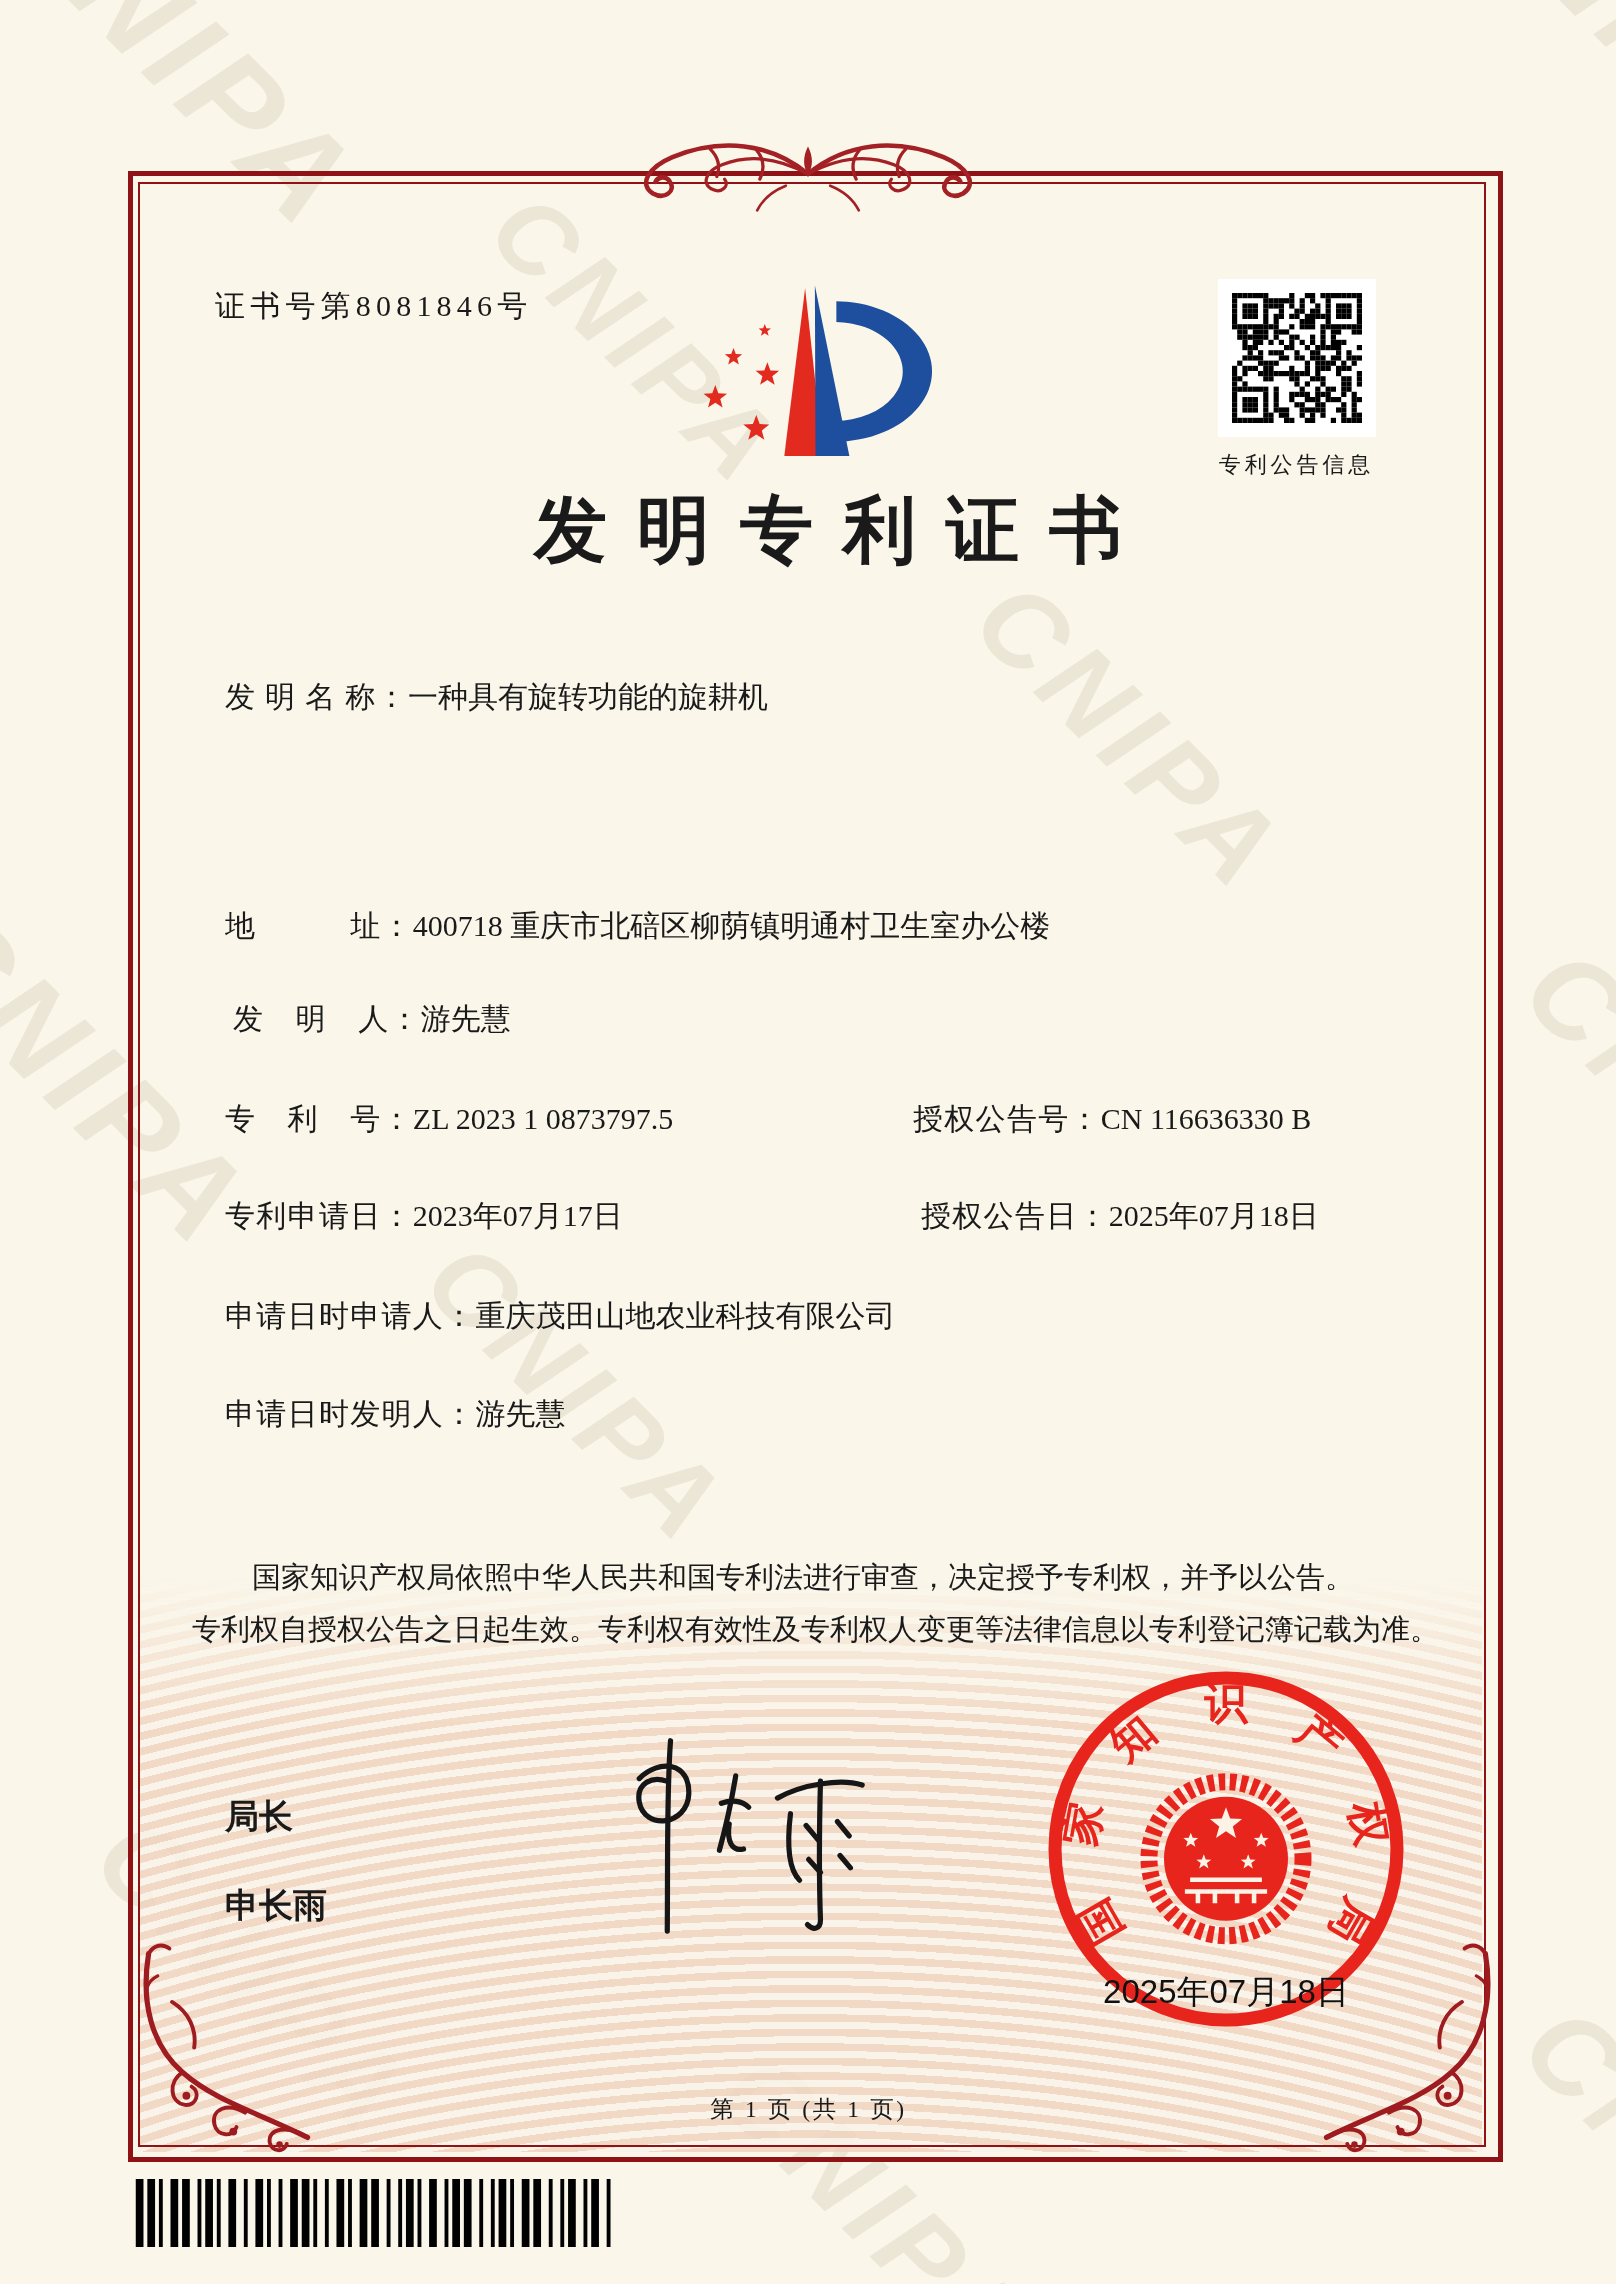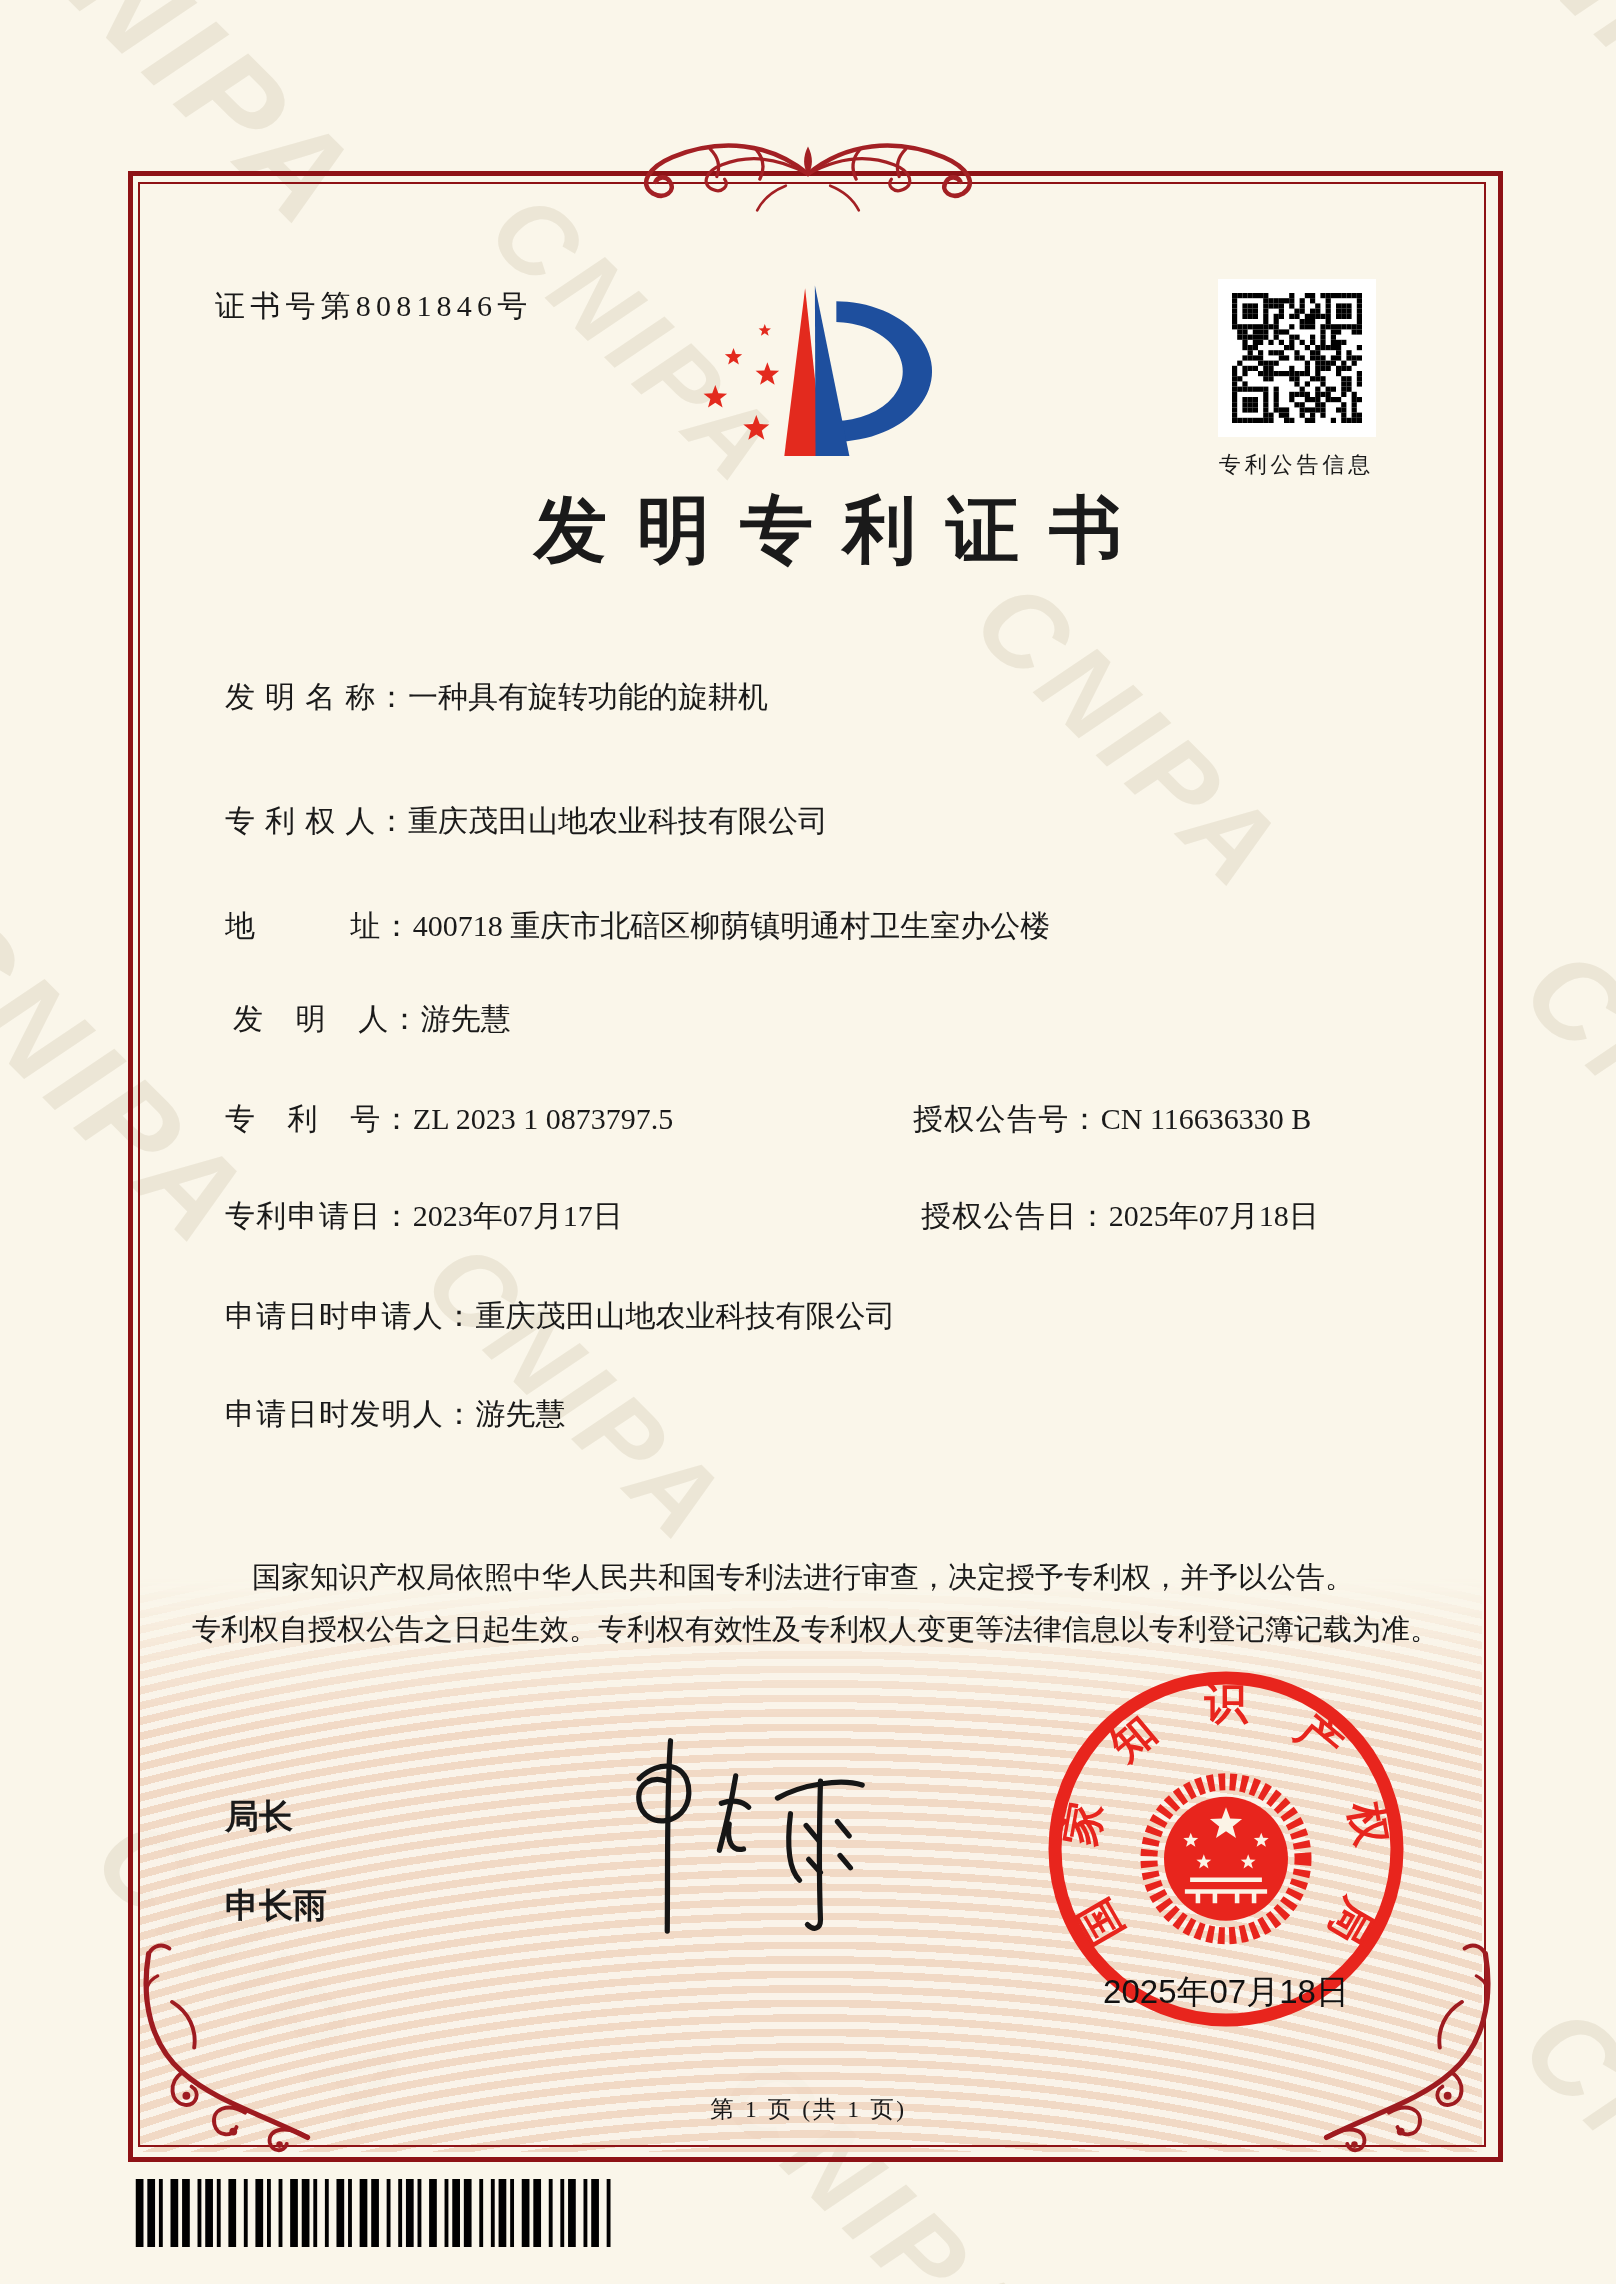--- a/index.html
+++ b/index.html
@@ -481,23 +481,20 @@
         <rect x="192" y="192" width="8" height="8"></rect>
       </svg>
   </div>
   <div class="abs qrlabel serif">专利公告信息</div>
 
   <div class="abs title serif">发明专利证书</div>
 
   <div class="abs row" style="left:225px;top:677px;">
     <span class="lbl">发 明 名 称：</span><span>一种具有旋转功能的旋耕机</span>
   </div>
-  <div class="abs row" style="left:225px;top:801px;">
-    <span class="lbl">专 利 权 人：</span><span>重庆茂田山地农业科技有限公司</span>
-  </div>
   <div class="abs row" style="left:225px;top:906px;text-align:right;">
     <span class="lbl">地　　　址：</span><span>400718 重庆市北碚区柳荫镇明通村卫生室办公楼</span>
   </div>
   <div class="abs row" style="left:233px;top:999px;">
     <span class="lbl">发　明　人：</span><span>游先慧</span>
   </div>
   <div class="abs row" style="left:225px;top:1099px;">
     <span class="lbl">专　利　号：</span><span>ZL 2023 1 0873797.5</span>
   </div>
   <div class="abs row" style="left:913px;top:1099px;">

